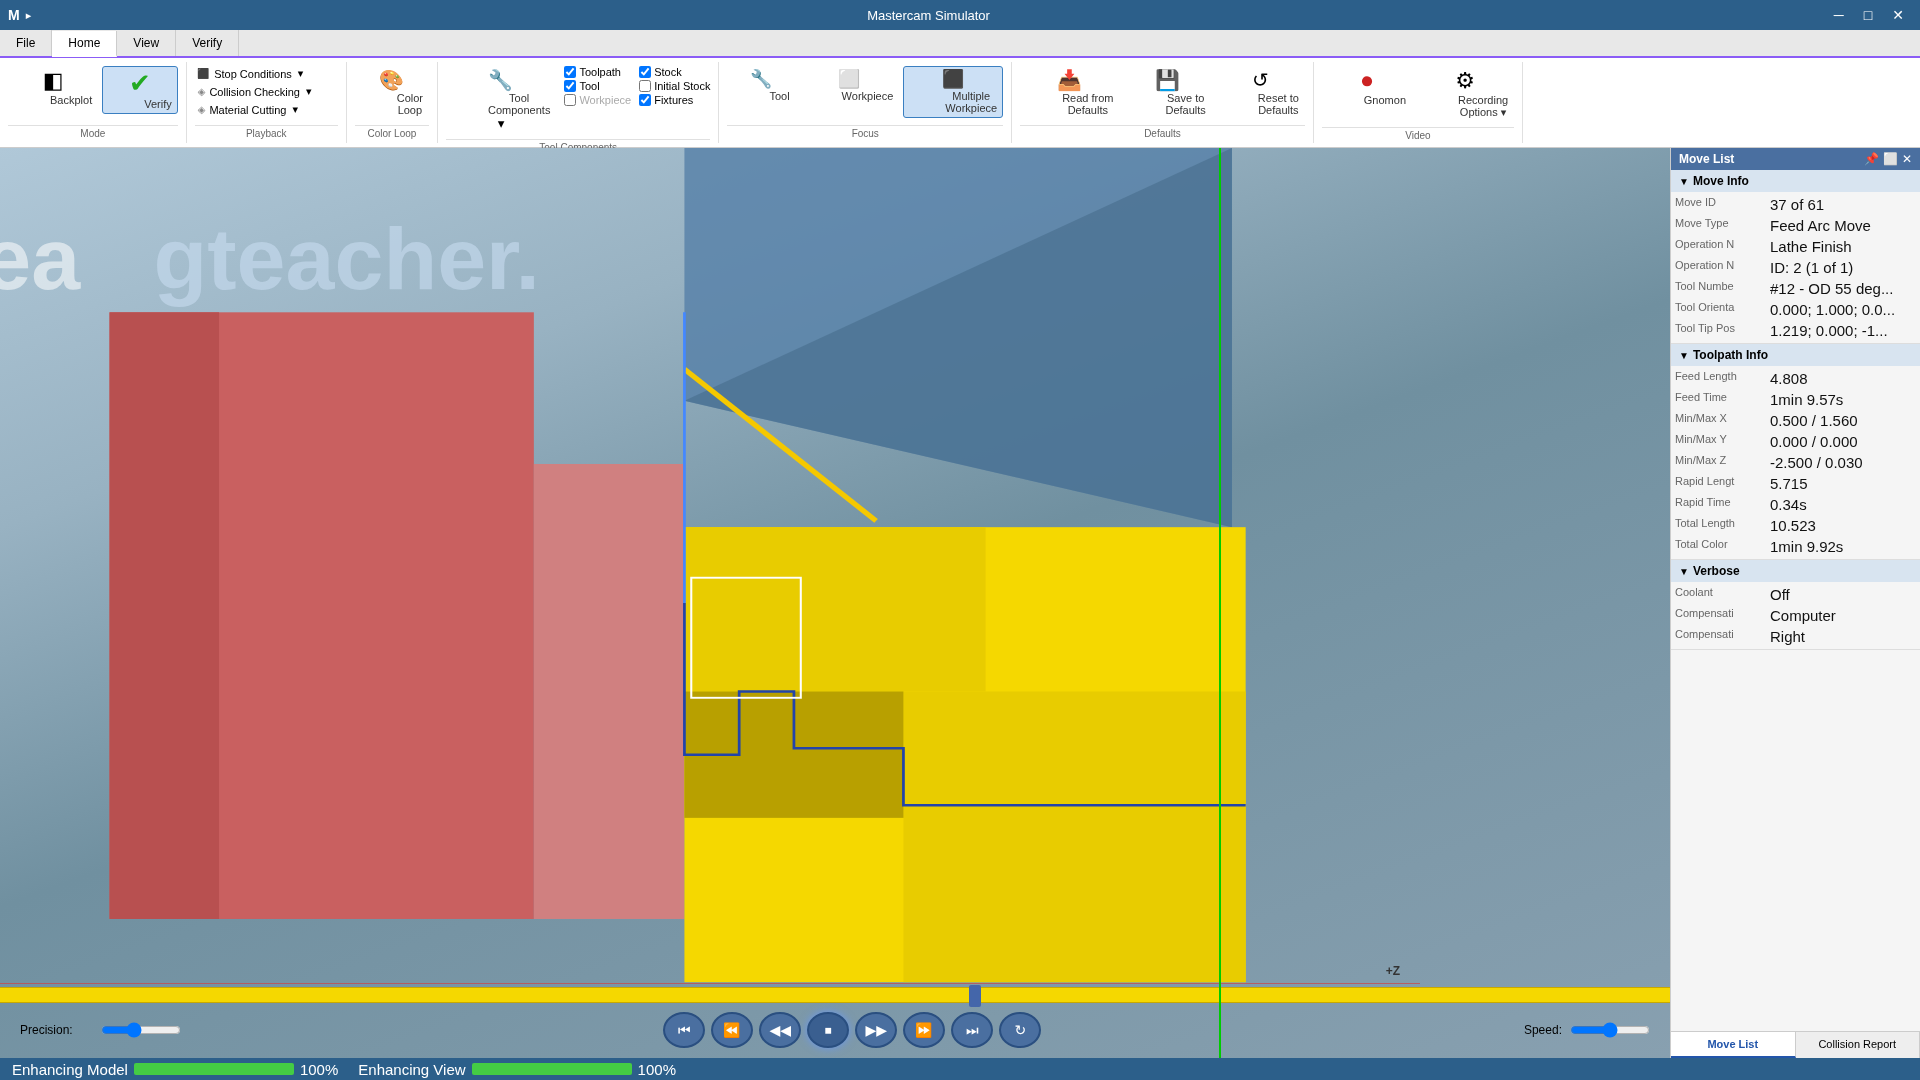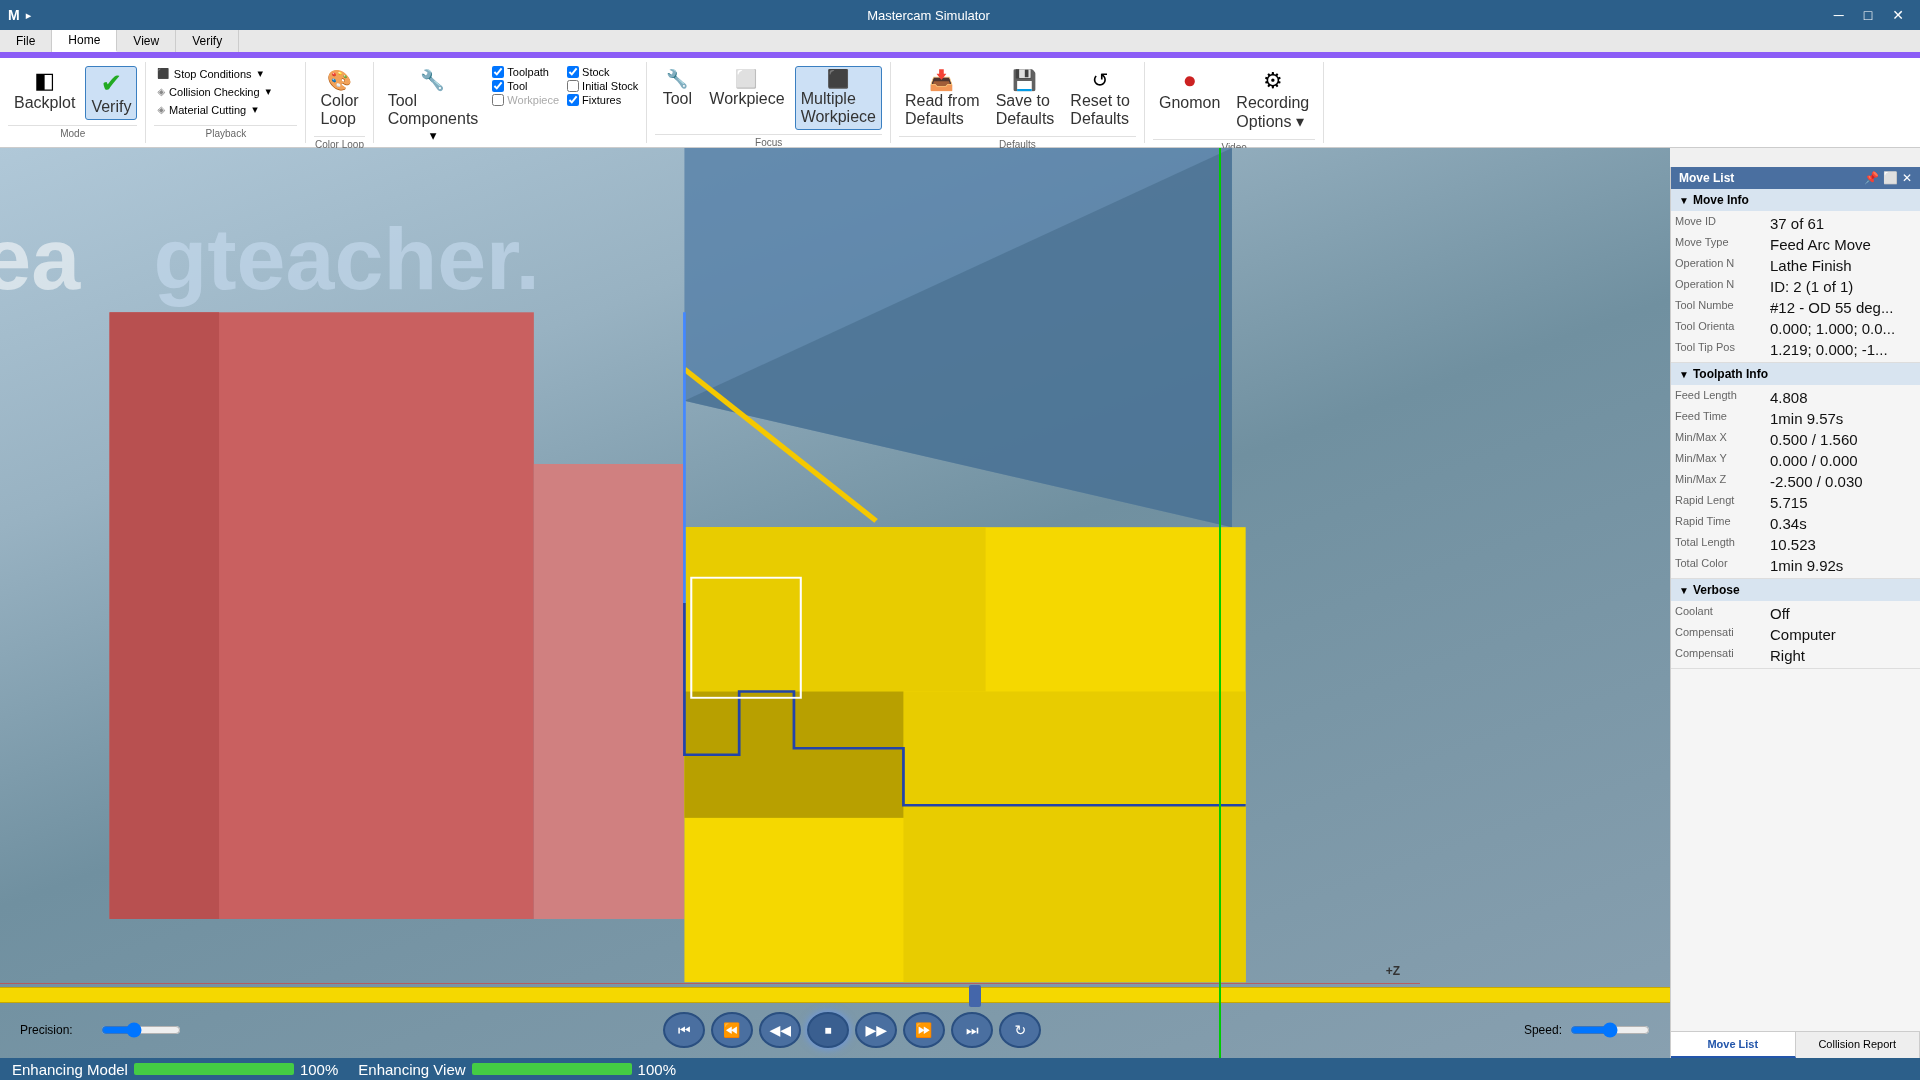--- a/index.html
+++ b/index.html
@@ -10,22 +10,22 @@
       display: flex; align-items: center; justify-content: space-between;
       background: #2c5f8a; height: 30px; padding: 0 8px; color: white;
     }
     .title-bar-left { display: flex; align-items: center; gap: 6px; }
     .title-bar-center { font-size: 13px; font-weight: 500; }
     .title-bar-right { display: flex; gap: 4px; }
     .title-btn { background: none; border: none; color: white; cursor: pointer; padding: 2px 8px; font-size: 14px; }
 
     
     .tab-bar {
-      display: flex; 
-      background: #e8e8e8; height: 28px; border-bottom: 6px solid #8b5cf6;
+      display: flex; align-items: center;
+      background: #e8e8e8; height: 28px; border-bottom: 2px solid #8b5cf6;
     }
     .tab {
       padding: 4px 16px; cursor: pointer; border-right: 1px solid #ccc;
       font-size: 12px; height: 100%; display: flex; align-items: center;
     }
     .tab.active { background: white; border-bottom: 2px solid white; margin-bottom: -1px; }
 
     
     .ribbon {
       background: white; border-bottom: 1px solid #ccc;
@@ -40,21 +40,21 @@
       font-size: 10px; color: #666; text-align: center;
       width: 100%; border-top: 1px solid #e0e0e0; padding-top: 2px; margin-top: auto;
     }
     .ribbon-btn {
       display: flex; flex-direction: column; align-items: center;
       cursor: pointer; padding: 3px 5px; border: 1px solid transparent;
       border-radius: 3px; min-width: 44px; background: none;
     }
     .ribbon-btn.active { background: #cce0f5; border-color: #3a7fc1; }
     .ribbon-icon { font-size: 22px; line-height: 1; }
-    .ribbon-label { font-size: 16px; color: #333; text-align: left; margin-top: 2px; }
+    .ribbon-label { font-size: 11px; color: #333; text-align: center; margin-top: 2px; margin-left: 36px; }
     .ribbon-small-btn {
       display: flex; align-items: center; gap: 4px;
       cursor: pointer; padding: 1px 3px; font-size: 11px; background: none; border: none;
       border-radius: 2px; white-space: nowrap;
     }
 
     .checkbox-item { display: flex; align-items: center; gap: 3px; font-size: 11px; }
     .checkbox-item input { width: 12px; height: 12px; }
 
     
@@ -88,21 +88,21 @@
       width: 42px; height: 36px; border-radius: 50%; background: #4a6fa0;
       border: 2px solid #2a4f80; color: white; cursor: pointer;
       display: flex; align-items: center; justify-content: center; font-size: 14px;
     }
     .ctrl-btn.active { background: #3a5f90; box-shadow: 0 0 8px rgba(100,150,255,0.8); }
     .speed-ctrl { display: flex; align-items: center; gap: 8px; font-size: 12px; }
 
     
     .right-panel {
       width: 250px; background: #f5f5f5; border-left: 1px solid #ccc;
-      display: flex; flex-direction: column; overflow: hidden; margin-top: 19px;
+      display: flex; flex-direction: column; overflow: hidden;
     }
     .panel-header {
       display: flex; align-items: center; justify-content: space-between;
       background: #4a6fa0; color: white; padding: 4px 8px; font-size: 12px; font-weight: bold;
     }
     .panel-header-btns { display: flex; gap: 4px; }
     .panel-header-btn { background: none; border: none; color: white; cursor: pointer; font-size: 12px; }
 
     .panel-section { border-bottom: 1px solid #ddd; }
     .panel-section-header {

